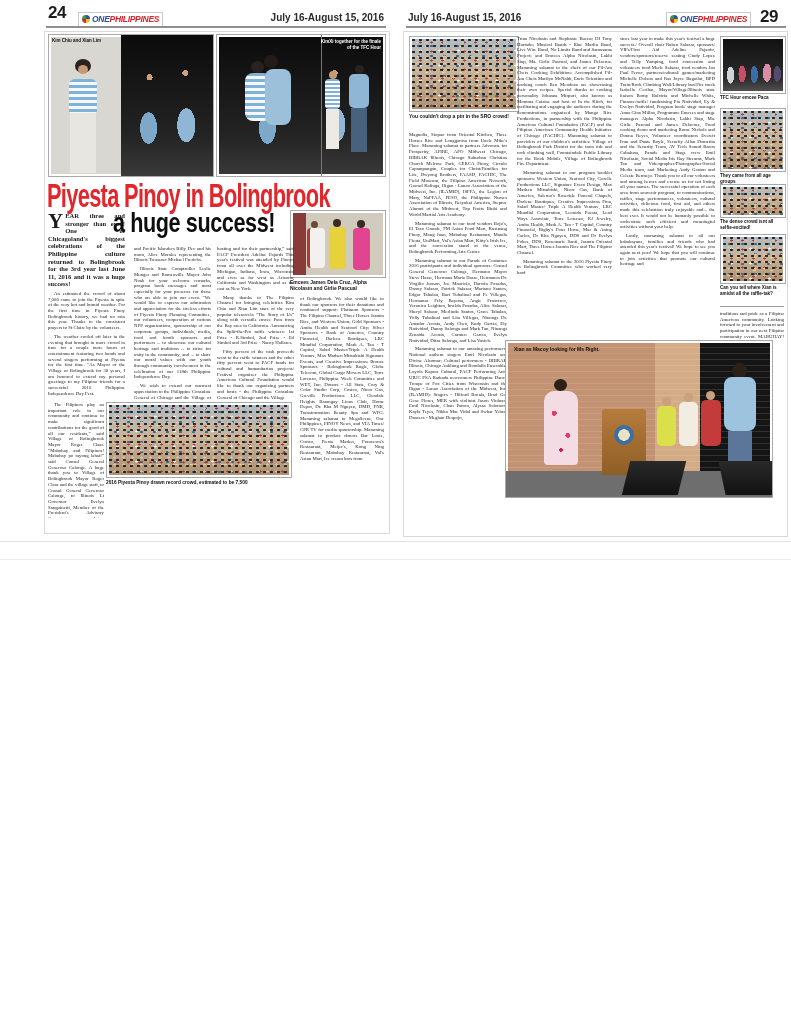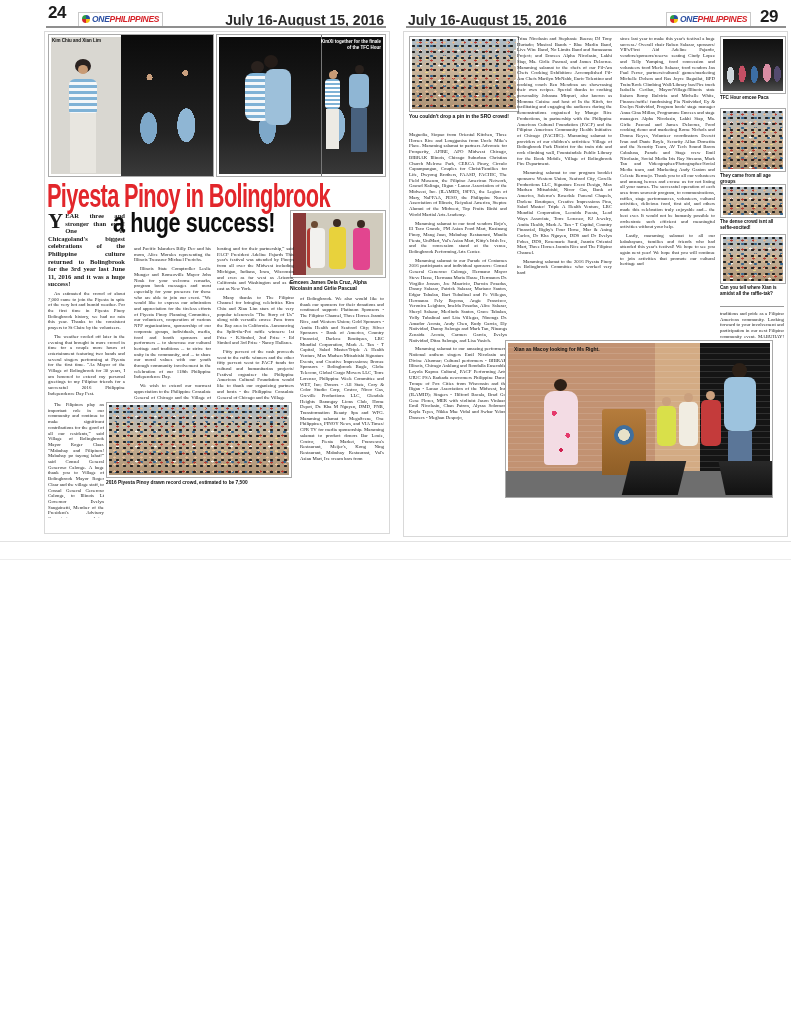--- a/index.html
+++ b/index.html
@@ -1,21 +1,21 @@
 <!DOCTYPE html>
 <html><head>
 <meta charset="utf-8">
 <style>
   html,body{margin:0;padding:0;background:#fff;}
   #canvas{position:relative;width:791px;height:1024px;background:#ffffff;overflow:hidden;
           font-family:"Liberation Sans",sans-serif;color:#111;}
   .abs{position:absolute;}
   
   .pagenum{font-size:17px;font-weight:bold;color:#1c1c1c;letter-spacing:-.5px;}
-  .date{font-size:14px;font-weight:bold;color:#2a2a2a;text-decoration:underline;}
+  .date{font-size:10px;font-weight:bold;color:#2a2a2a;}
   .logo{display:inline-flex;align-items:center;height:13px;padding:0 3px;border:1px solid #c9c9c9;background:#fff;
         font-style:italic;font-weight:bold;font-size:8.5px;letter-spacing:-.3px;white-space:nowrap;}
   .logo .one{color:#2b4fa2;}
   .logo .phl{color:#d6252b;}
   .logo .dots{display:inline-block;width:8px;height:8px;margin-right:2px;border-radius:50%;
         background:conic-gradient(#2b4fa2 0 25%,#f4c312 25% 50%,#d6252b 50% 75%,#2f9e44 75% 100%);}
   .hrule{background:#8f8f8f;height:2px;}
   .pagebox{border:1px solid #d9d9d9;}
   
   .col{font-family:"Liberation Serif",serif;font-size:4.8px;line-height:5.7px;text-align:justify;

